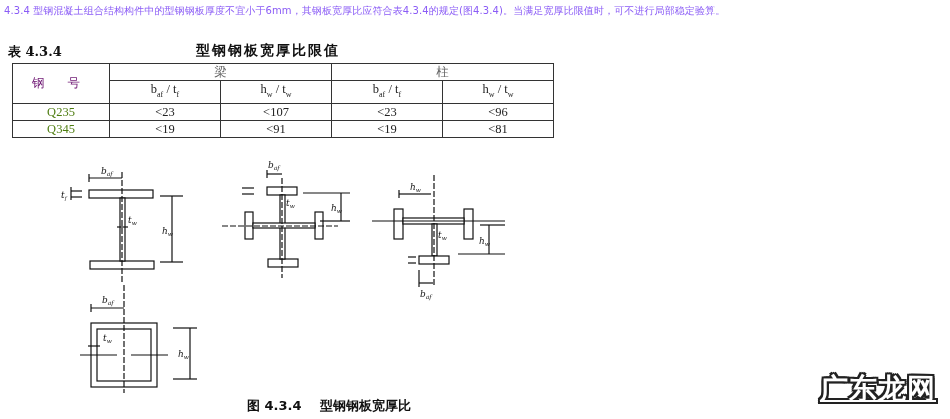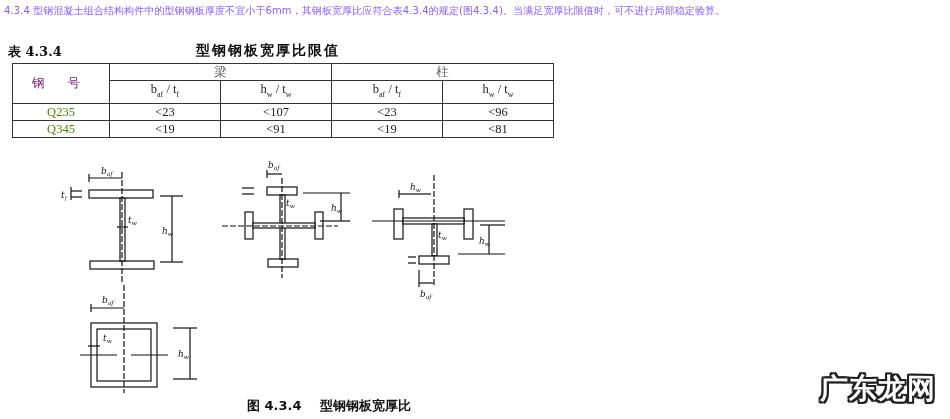--- a/index.html
+++ b/index.html
@@ -19,21 +19,21 @@
   table.limits td.sub { width:110px; }
   table.limits td.rowh { color:#4d7c0f; }
   table.limits sub { font-size:8px; }
   .fig { position:absolute; left:0; top:0; }
   .fig-caption { position:absolute; left:201px; top:397px; font-size:13px; font-weight:bold;
                  font-family:"DejaVu Sans", sans-serif; white-space:nowrap; }
   .fig-caption .num { margin-right:14px;padding-left:46px; }
   .watermark { position:absolute; left:820px; top:370px; font-size:28px; font-weight:bold;
                color:#fff; letter-spacing:1px; font-family:"DejaVu Sans", sans-serif;
                text-shadow: -2px 0 #222, 2px 0 #222, 0 -2px #222, 0 2px #222,
-                            -2px -2px #222, 2px 2px #222, -2px 2px #222, 2px -2px #222; }
+                            -2px -2px #222, 2px 2px #222, -2px 2px #222, 2px -2px #222; text-decoration: underline; }
   .lbl { font-family:"DejaVu Serif", serif; font-style:italic; font-size:9px; fill:#111; }
 </style>
 </head>
 <body>
 
 <div class="clause">4.3.4 型钢混凝土组合结构构件中的型钢钢板厚度不宜小于6mm，其钢板宽厚比应符合表4.3.4的规定(图4.3.4)。当满足宽厚比限值时，可不进行局部稳定验算。</div>
 
 <div class="tbl-no">表 4.3.4</div>
 <div class="tbl-title">型钢钢板宽厚比限值</div>
 

